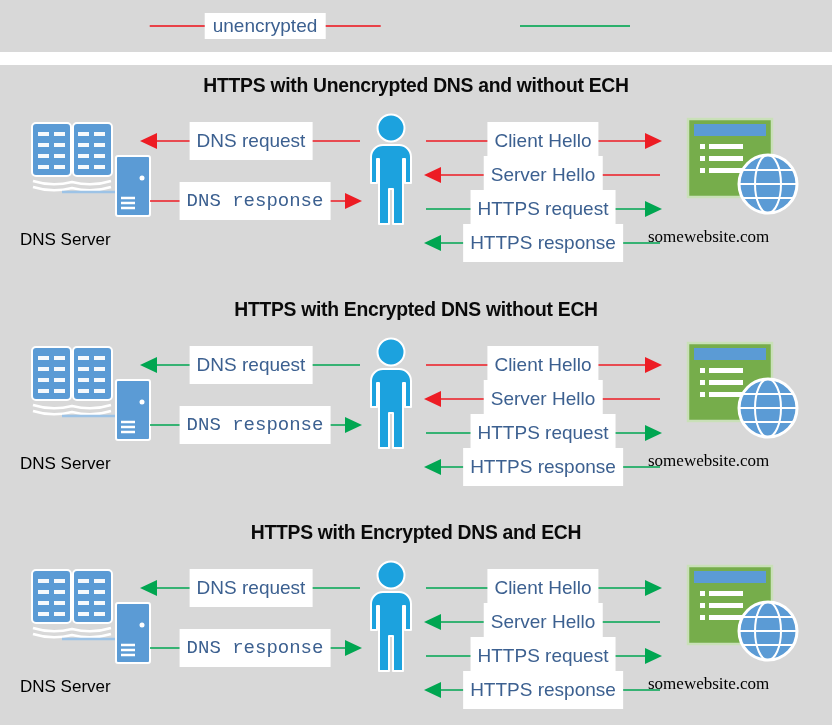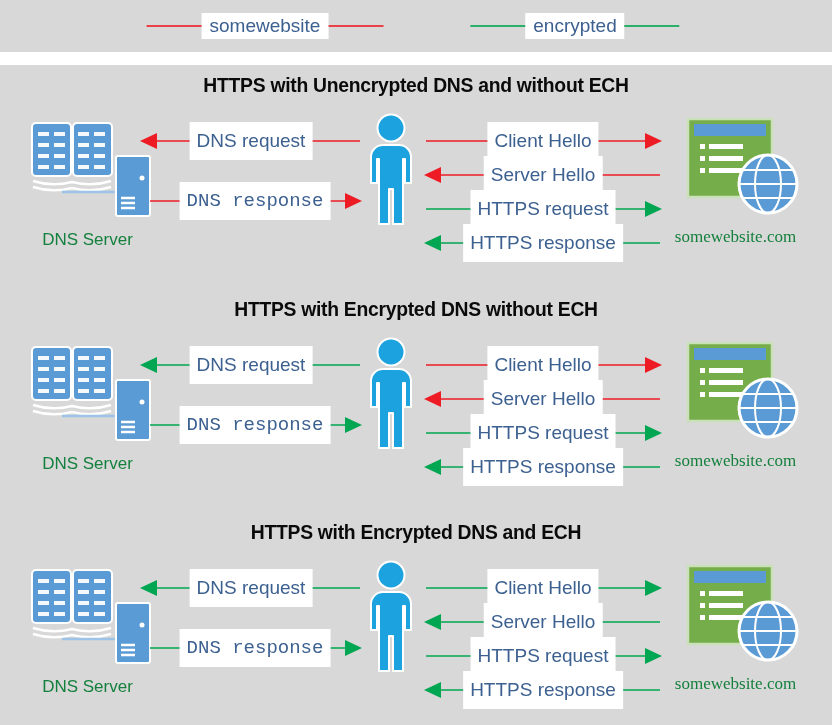--- a/index.html
+++ b/index.html
@@ -48,38 +48,37 @@
   .a-server    { left:424px; top:101px; width:238px; }
   .a-httpsreq  { left:424px; top:135px; width:238px; }
   .a-httpsresp { left:424px; top:169px; width:238px; }
 
   
   .svgwrap { position:absolute; line-height:0; }
   .dns-wrap    { left:26px;  top:55px; }
   .person-wrap { left:360px; top:48px; }
   .site-wrap   { left:686px; top:52px; }
 
-  .cap { position:absolute; text-align:center; font-size:17px; color:#15803d; }
+  .cap { position:absolute; text-align:left; font-size:17px; color:#000000; }
   .dns-cap  { left:20px;  top:165px; width:135px; }
   .site-cap { left:648px; top:162px; width:175px;font-family:Liberation Serif, serif; }
 </style>
 </head>
 <body>
 
 <div class="stage">
 
   <header class="panel legend">
     <div class="legend-item legend-unenc" style="--c: #ed1c24;">
       <span class="legend-line"></span>
-      <span class="legend-lbl">somewebsite</span>
+      <span class="legend-lbl">unencrypted</span>
       <span class="legend-line"></span>
     </div>
     <div class="legend-item legend-enc" style="--c: #00a651;">
       <span class="legend-line"></span>
-      <span class="legend-lbl">encrypted</span>
       <span class="legend-line"></span>
     </div>
   </header>
 
   <section class="panel p1">
     <h2 class="ptitle">HTTPS with Unencrypted DNS and without ECH</h2>
 
     <div class="svgwrap dns-wrap" style="--b: #5b9bd5;">
   <svg width="132" height="102" viewBox="0 0 132 102" xmlns="http://www.w3.org/2000/svg">
     <g fill="var(--b)" stroke="#ffffff" stroke-width="2">

